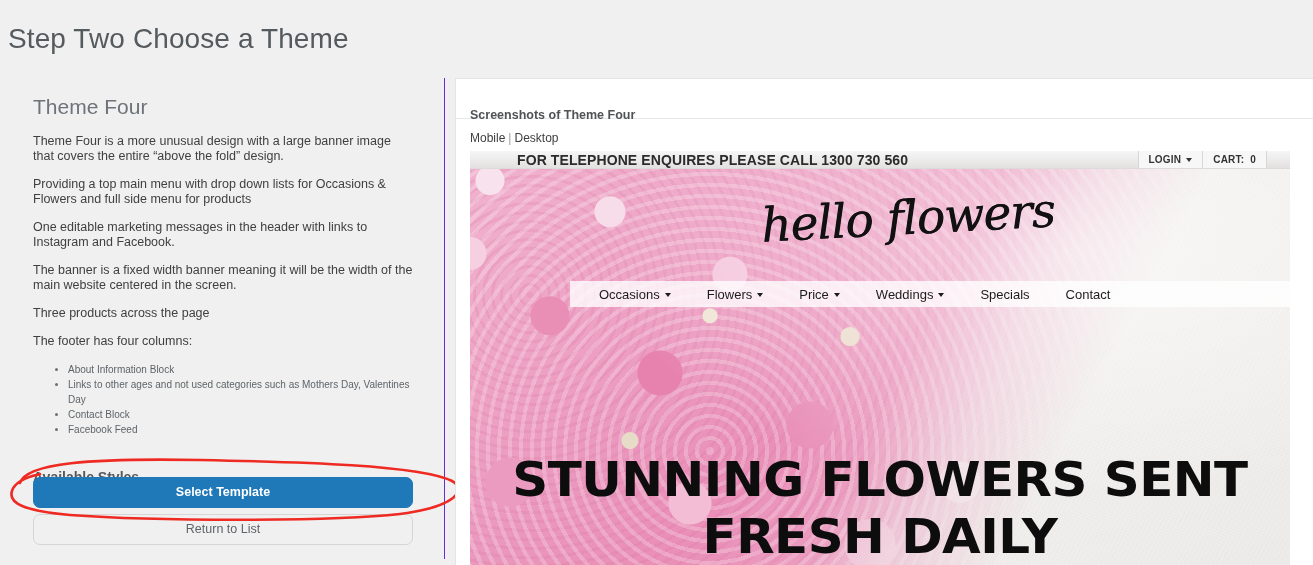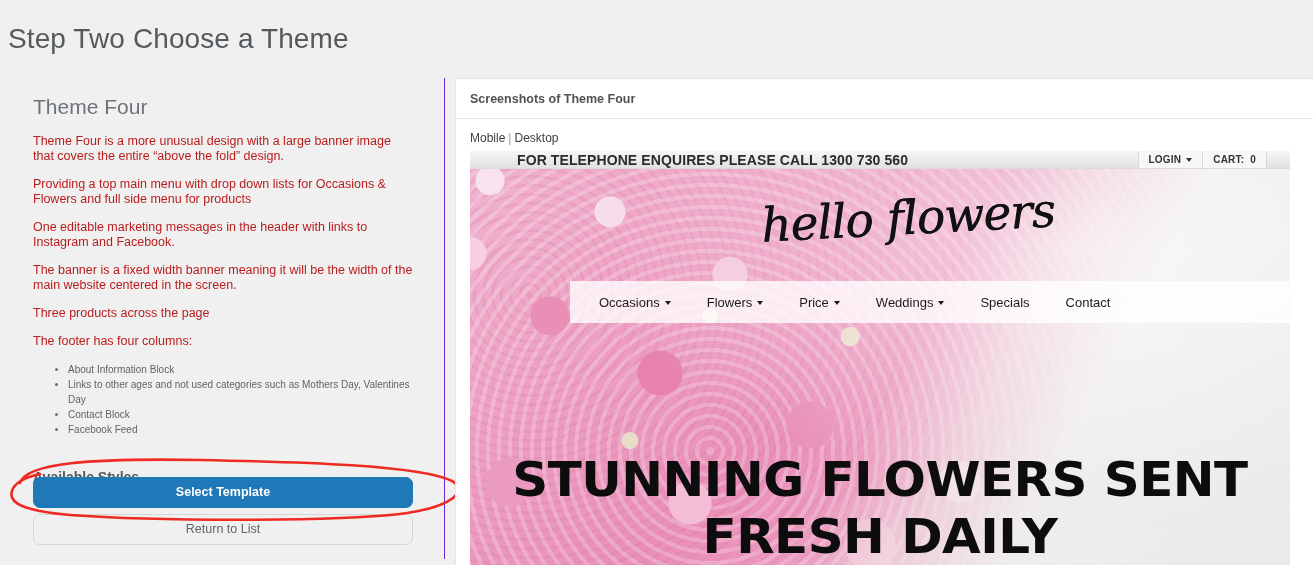--- a/index.html
+++ b/index.html
@@ -50,21 +50,21 @@
   .theme-name {
     font-size: 21px;
     font-weight: 400;
     color: #6d7378;
     margin: 0 0 14px 0;
     line-height: 26px;
   }
   .para {
     font-size: 12.5px;
     line-height: 15px;
-    color: #b91c1c;
+    color: #404040;
     margin: 0 0 13px 0;
   }
   .para.tight { margin-bottom: 13px; }
   ul.footer-cols {
     margin: 0 0 0 0;
     padding-left: 35px;
     list-style: disc;
   }
   ul.footer-cols li {
     font-size: 10px;
@@ -132,21 +132,21 @@
     border: 1px solid #e2e4e7;
     border-right: none;
     border-bottom: none;
     box-sizing: border-box;
     overflow: hidden;
   }
   .panel-head {
     height: 40px;
     border-bottom: 1px solid #e6e8ea;
     box-sizing: border-box;
-    padding: 13px 0 0 14px;
+    padding: 29px 0 0 14px;
     font-size: 12.5px;
     font-weight: bold;
     color: #4f5356;
     background: #ffffff;
   }
   .panel-body {
     padding: 12px 0 0 14px;
   }
   .view-links {
     font-size: 12px;
@@ -293,21 +293,21 @@
     transform: rotate(-3deg);
     white-space: nowrap;
     text-shadow: 0.4px 0 0 #111;
   }
 
   .site-nav {
     position: absolute;
     left: 100px;
     top: 112px;
     width: 720px;
-    height: 42px;
+    height: 26px;
     background: rgba(255,255,255,0.78);
     display: flex;
     align-items: center;
   }
   .nav-item {
     font-size: 13px;
     color: #1c1c1c;
     margin-right: 36px;
     white-space: nowrap;
     cursor: pointer;

